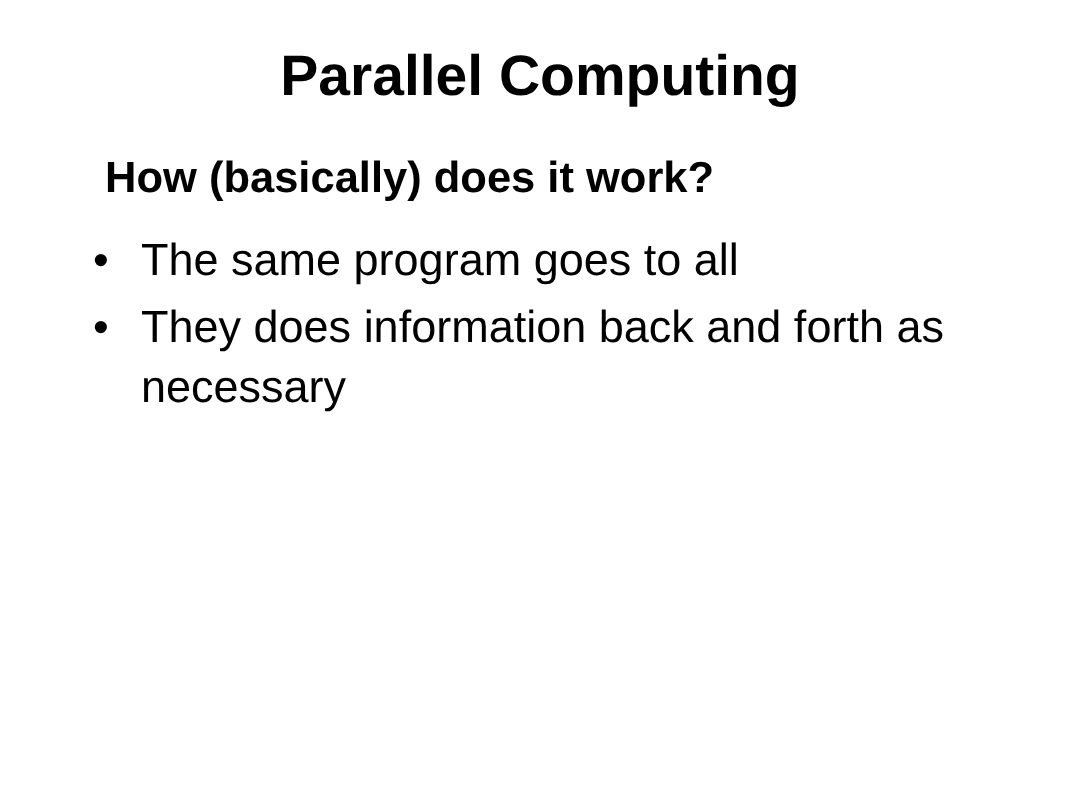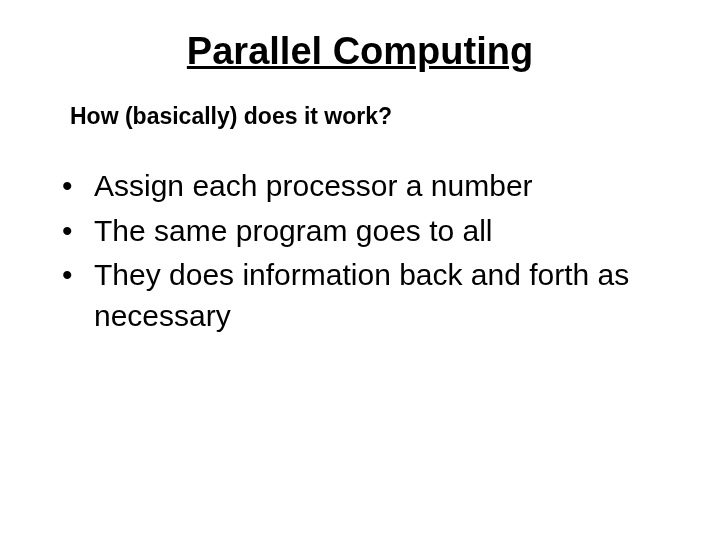--- a/index.html
+++ b/index.html
@@ -12,28 +12,27 @@
       height: 540px;
       background: #ffffff;
       font-family: Arial, Helvetica, sans-serif;
       color: #000000;
       padding: 30px 40px;
     }
     .title {
       text-align: center;
       font-size: 38px;
       font-weight: bold;
-      text-decoration: underline;
       margin-bottom: 30px;
     }
     .subtitle {
-      font-size: 23px;
+      font-size: 29px;
       font-weight: bold;
       margin-left: 30px;
-      margin-bottom: 36px;
+      margin-bottom: 18px;
     }
     .bullets {
       list-style: none;
       margin-left: 22px;
     }
     .bullets li {
       font-size: 30px;
       line-height: 1.35;
       padding-left: 32px;
       position: relative;
@@ -45,16 +44,15 @@
       left: 0;
       font-size: 30px;
     }
   </style>
 </head>
 <body>
 
 <h1 class="title">Parallel Computing</h1>
 <h2 class="subtitle">How (basically) does it work?</h2>
 <ul class="bullets">
-  <li>Assign each processor a number</li>
   <li>The same program goes to all</li>
   <li>They does information back and forth as necessary</li>
 </ul>
 
 </body></html>

